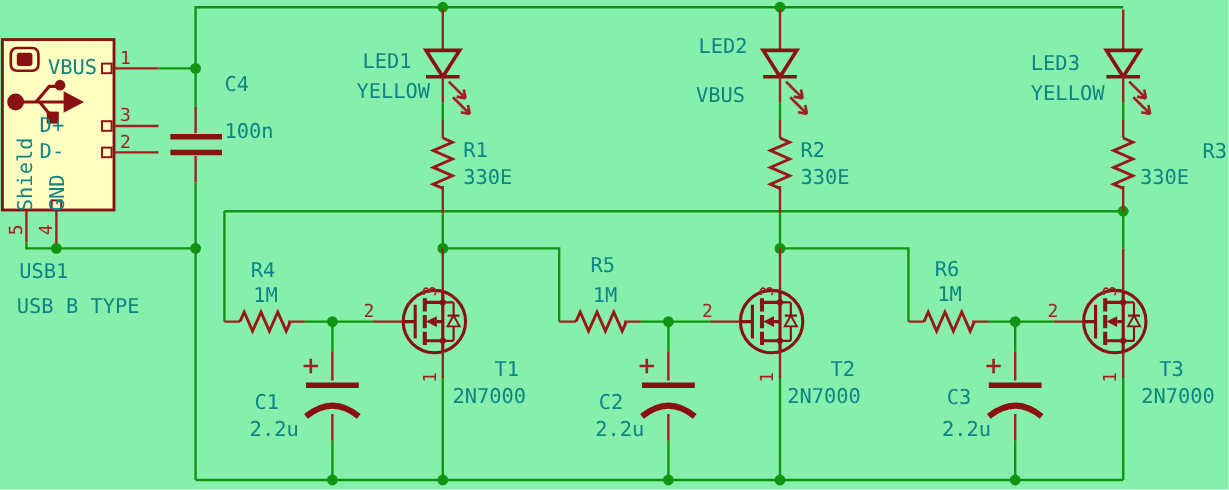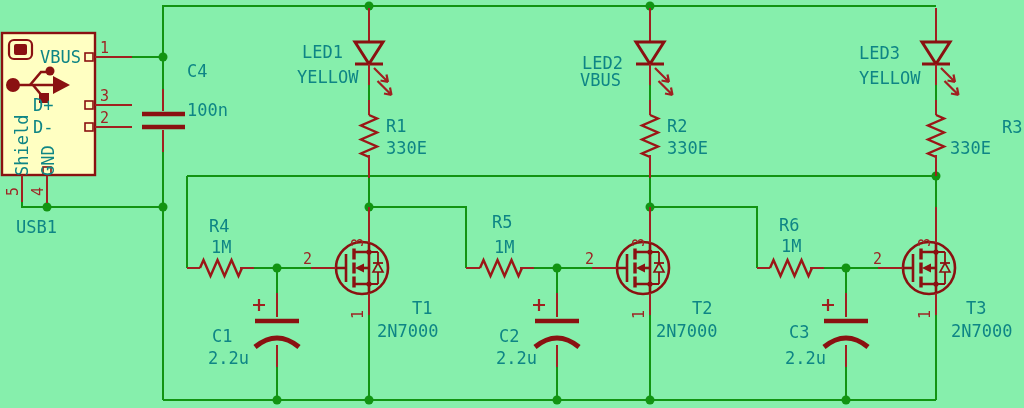--- a/index.html
+++ b/index.html
@@ -255,39 +255,40 @@
   <span class="lbl" style="left:33px;top:97px">D+</span>
   <span class="lbl" style="left:33px;top:119px">D-</span>
   <span class="lbl rot" style="left:40px;top:176px">GND</span>
   <span class="lbl rot" style="left:14px;top:176px">Shield</span>
   <span class="pn" style="left:100px;top:41px">1</span>
   <span class="pn" style="left:100px;top:89px">3</span>
   <span class="pn" style="left:100px;top:111px">2</span>
   <span class="pn rot" style="left:31px;top:196px">4</span>
   <span class="pn rot" style="left:6px;top:196px">5</span>
   <span class="lbl" style="left:16px;top:219px">USB1</span>
+  <span class="lbl" style="left:14px;top:248px">USB B TYPE</span>
 
   <span class="lbl" style="left:187px;top:63px">C4</span>
   <span class="lbl" style="left:187px;top:102px">100n</span>
 
   <span class="lbl" style="left:302px;top:44px">LED1</span>
   <span class="lbl" style="left:297px;top:69px">YELLOW</span>
   <span class="lbl" style="left:386px;top:118px">R1</span>
   <span class="lbl" style="left:386px;top:140px">330E</span>
   <span class="lbl" style="left:209px;top:218px">R4</span>
   <span class="lbl" style="left:211px;top:239px">1M</span>
   <span class="lbl" style="left:212px;top:328px">C1</span>
   <span class="lbl" style="left:208px;top:350px">2.2u</span>
   <span class="lbl" style="left:412px;top:300px">T1</span>
   <span class="lbl" style="left:377px;top:323px">2N7000</span>
   <span class="pn" style="left:303px;top:252px">2</span>
   <span class="pn rot" style="left:351px;top:247px">3</span>
   <span class="pn rot" style="left:351px;top:319px">1</span>
 
-  <span class="lbl" style="left:582px;top:55px">LED2</span>
+  <span class="lbl" style="left:582px;top:31px">LED2</span>
   <span class="lbl" style="left:580px;top:72px">VBUS</span>
   <span class="lbl" style="left:667px;top:118px">R2</span>
   <span class="lbl" style="left:667px;top:140px">330E</span>
   <span class="lbl" style="left:492px;top:214px">R5</span>
   <span class="lbl" style="left:494px;top:239px">1M</span>
   <span class="lbl" style="left:499px;top:328px">C2</span>
   <span class="lbl" style="left:496px;top:350px">2.2u</span>
   <span class="lbl" style="left:692px;top:300px">T2</span>
   <span class="lbl" style="left:656px;top:323px">2N7000</span>
   <span class="pn" style="left:585px;top:252px">2</span>

